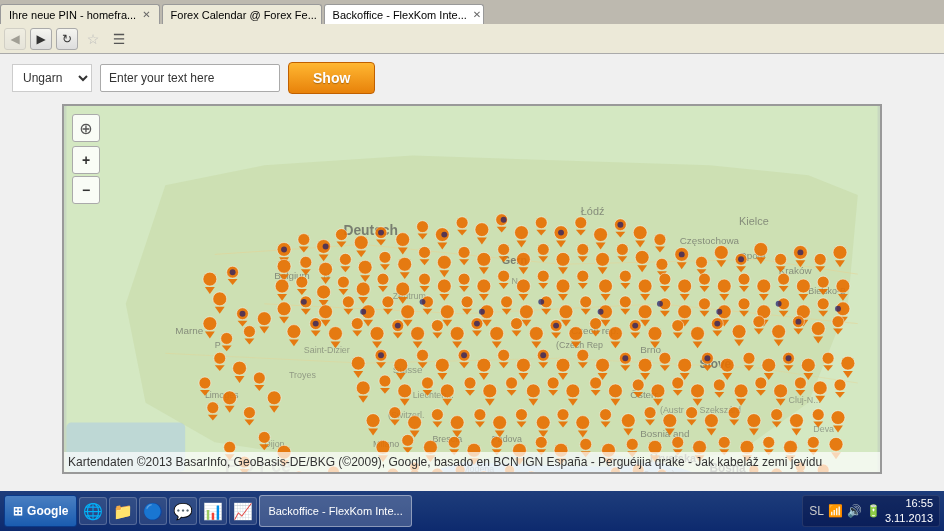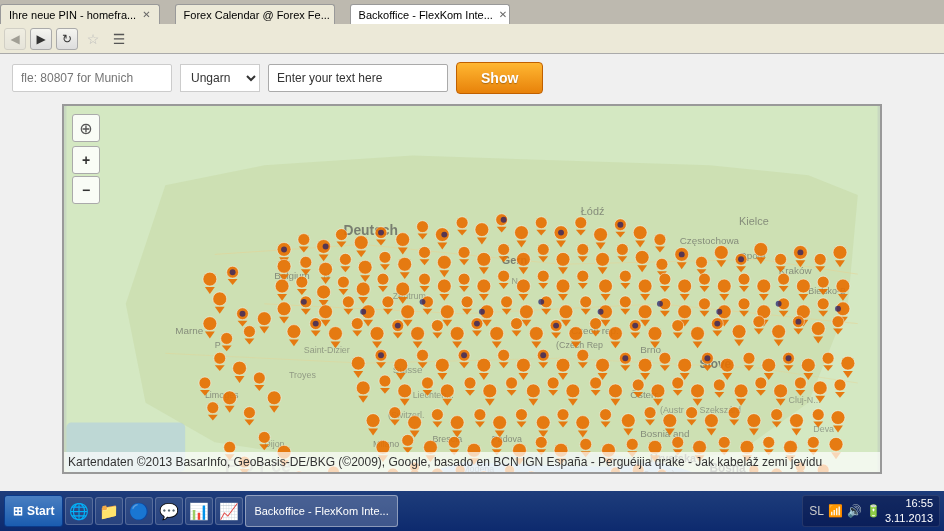--- a/index.html
+++ b/index.html
@@ -1,17 +1,17 @@
 <!DOCTYPE html>
 <html><head>
   <meta charset="utf-8">
   <style>
     * { margin: 0; padding: 0; box-sizing: border-box; }
     body { width: 944px; height: 531px; overflow: hidden; font-family: Arial, sans-serif; font-size: 12px; background: #d4d0c8; }
-    .tab-bar { display: flex; align-items: flex-end; background: #bdb9af; height: 24px; padding-top: 4px; gap: 13px; }
+    .tab-bar { display: flex; align-items: flex-end; background: #bdb9af; height: 24px; padding-top: 4px; }
     .tab { display: flex; align-items: center; height: 20px; padding: 0 8px; font-size: 11px; background: #ece9d8; border: 1px solid #999; border-bottom: none; border-radius: 3px 3px 0 0; margin-right: 2px; max-width: 160px; white-space: nowrap; overflow: hidden; text-overflow: ellipsis; cursor: pointer; }
     .tab.active { background: #fff; z-index: 1; }
     .tab-close { margin-left: 6px; color: #666; font-size: 10px; }
     .nav-bar { display: flex; align-items: center; height: 30px; padding: 2px 4px; background: #ece9d8; border-bottom: 1px solid #aaa; gap: 4px; }
     .nav-btn { width: 22px; height: 22px; display: flex; align-items: center; justify-content: center; background: linear-gradient(to bottom, #f5f5f0, #ddd); border: 1px solid #aaa; border-radius: 3px; cursor: pointer; font-size: 12px; color: #333; }
     .nav-btn:disabled, .nav-btn.disabled { opacity: 0.4; cursor: default; }
     .address-bar { flex: 1; height: 22px; background: #fff; border: 1px solid #aaa; border-radius: 2px; padding: 0 6px; font-size: 11px; display: flex; align-items: center; }
     .star-btn { width: 22px; height: 22px; display: flex; align-items: center; justify-content: center; font-size: 14px; color: #bbb; cursor: pointer; }
     .menu-btn { width: 22px; height: 22px; display: flex; align-items: center; justify-content: center; font-size: 14px; color: #555; cursor: pointer; }
 
@@ -75,21 +75,20 @@
     <div class="nav-btn">▶</div>
     <div class="nav-btn">↻</div>
     <div class="star-btn">☆</div>
     <div class="menu-btn">☰</div>
   </div>
 </div>
 
 <div class="page-content">
 
   <div class="controls-row">
-    <input type="text" class="location-input" placeholder="fle: 80807 for Munich" style="">
     <select class="country-select">
       <option>Ungarn</option>
     </select>
     <input type="text" class="text-input" value="Enter your text here" placeholder="Enter your text here" style="">
     <button class="show-btn">Show</button>
   </div>
 
   <div class="map-container">
     <div class="map-visual">
       
@@ -748,21 +747,21 @@
       <div class="map-copyright">
         <span>Kartendaten ©2013 BasarInfo, GeoBasis-DE/BKG (©2009), Google, basado en BCN IGN España - Perguéijia qrake - Jak kabeláž zemi jevidu</span>
       </div>
     </div>
   </div>
 </div>
 
 <div class="taskbar">
   <div class="start-btn">
     <span>⊞</span>
-    <span>Start</span>
+    <span>Google</span>
   </div>
   <div class="taskbar-icon">🌐</div>
   <div class="taskbar-icon">📁</div>
   <div class="taskbar-icon">🔵</div>
   <div class="taskbar-icon">💬</div>
   <div class="taskbar-icon">📊</div>
   <div class="taskbar-icon">📈</div>
   <div class="taskbar-active">
     <span>Backoffice - FlexKom Inte...</span>
   </div>

